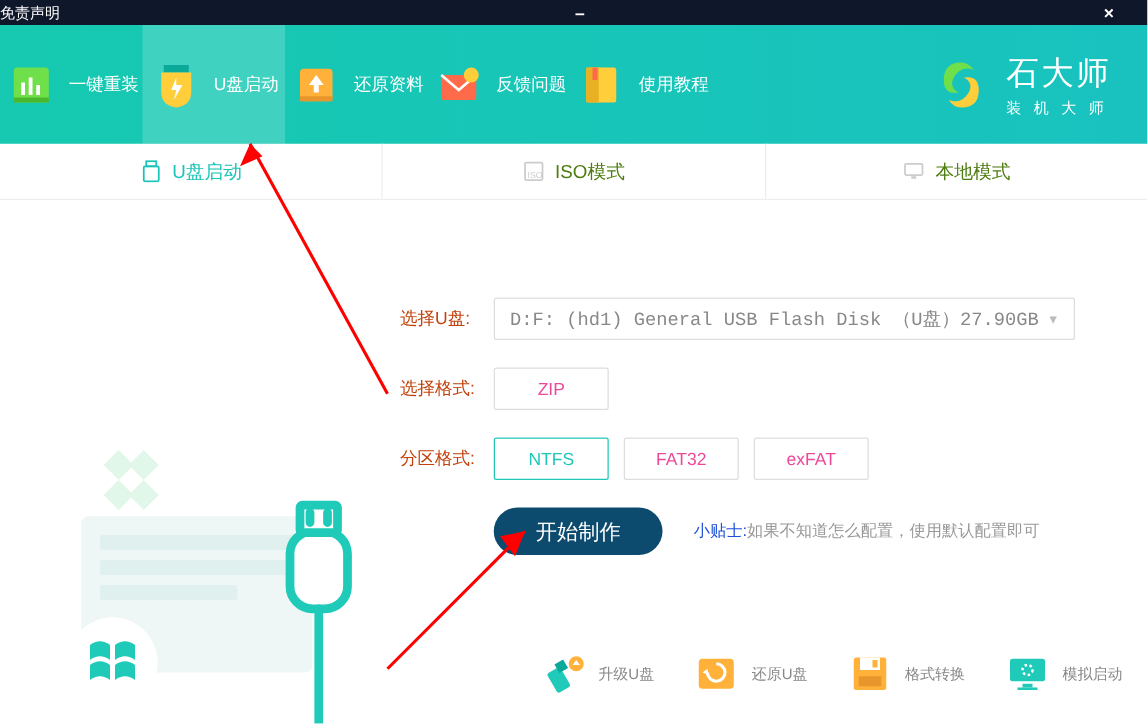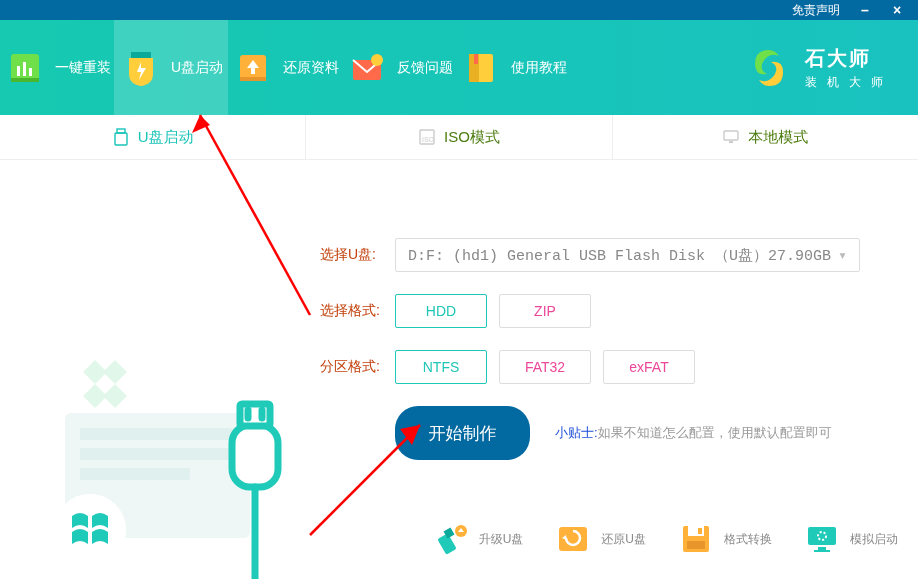--- a/index.html
+++ b/index.html
@@ -1,48 +1,48 @@
 <!DOCTYPE html>
 <html><head>
 <meta charset="utf-8">
 <style>
 *{margin:0;padding:0;box-sizing:border-box;font-family:"Microsoft YaHei",Arial,sans-serif}
 body{width:918px;height:579px;overflow:hidden;position:relative;background:#fff}
-.titlebar{height:20px;background:#0369a1;display:flex;justify-content:flex-end;align-items:center;padding-right:14px;gap:18px}
+.titlebar{height:20px;background:#0f172a;display:flex;justify-content:space-between;align-items:center;padding-right:24px;gap:18px}
 .titlebar span{color:#fff;font-size:12px;cursor:pointer}
 .titlebar .win-btn{color:#fff;font-size:14px;font-weight:bold;cursor:pointer;width:14px;text-align:center}
 .header{height:95px;background:linear-gradient(to right,#16c9b0,#19c2bf);display:flex}
 .nav{display:flex}
 .nav-item{width:114px;display:flex;flex-direction:row;align-items:center;justify-content:center;gap:8px;cursor:pointer;position:relative}
 .nav-item.active{background:rgba(255,255,255,0.18)}
 .nav-item .icon-box{width:44px;height:44px;display:flex;align-items:center;justify-content:center}
 .nav-item .label{color:#fff;font-size:14px}
 .brand{margin-left:auto;display:flex;align-items:center;padding-right:25px;gap:12px}
 .brand-logo{width:48px;height:48px;position:relative}
 .brand-text{color:#fff}
-.brand-text .t1{font-size:20px;font-weight:bold;letter-spacing:2px}
+.brand-text .t1{font-size:26px;font-weight:normal;letter-spacing:2px}
 .brand-text .t2{font-size:12px;letter-spacing:10px;margin-top:2px}
 .subtabs{height:45px;display:flex;border-bottom:1px solid #eee}
 .subtab{flex:1;display:flex;align-items:center;justify-content:center;gap:8px;font-size:15px;cursor:pointer;color:#4d7c0f;border-right:1px solid #eee}
 .subtab:last-child{border-right:none}
 .subtab.active{color:#18c4b8}
 .subtab .st-icon{width:18px;height:18px}
 .content{display:flex;height:419px}
 .illustration{width:310px;position:relative;overflow:hidden}
 .main{flex:1;padding:30px 40px 0 10px}
 .row{display:flex;align-items:center;margin-bottom:22px}
 .row-label{width:75px;font-size:14px;color:#c2410c;text-align:left}
 .select-box{flex:1;max-width:465px;height:34px;border:1px solid #ddd;border-radius:2px;display:flex;align-items:center;padding:0 12px;cursor:pointer;position:relative}
 .select-box span{font-size:15px;color:#888;font-family:Liberation Mono, monospace}
 .select-box .arrow{margin-left:auto;color:#bbb}
 .opts{display:flex;gap:12px}
 .opt{width:92px;height:34px;border:1px solid #ddd;border-radius:2px;display:flex;align-items:center;justify-content:center;font-size:14px;color:#ec4899;cursor:pointer}
 .opt.selected{border-color:#1fc7b6;color:#1fc7b6}
 .action-row{display:flex;align-items:center;margin-top:10px;margin-left:75px;gap:25px}
-.start-btn{width:135px;height:54px;background:#0369a1;color:#fff;border:none;border-radius:23px;font-size:17px;cursor:pointer}
+.start-btn{width:135px;height:38px;background:#0c4a6e;color:#fff;border:none;border-radius:23px;font-size:17px;cursor:pointer}
 .tip{font-size:13px}
 .tip .tl{color:#1d4ed8}
 .tip .tc{color:#999}
 .tools{position:absolute;bottom:20px;right:20px;display:flex;gap:30px}
 .tool{display:flex;flex-direction:row;align-items:center;gap:8px;cursor:pointer}
 .tool .ti{width:40px;height:40px;display:flex;align-items:center;justify-content:center}
 .tool .tl{font-size:12px;color:#888}
 .red-arrow{position:absolute;pointer-events:none;z-index:50}
 </style>
 </head>
@@ -191,21 +191,20 @@
       <div class="row-label">选择U盘:</div>
       <div class="select-box">
         <span>D:F: (hd1) General USB Flash Disk （U盘）27.90GB</span>
         <span class="arrow">▾</span>
       </div>
     </div>
 
     <div class="row">
       <div class="row-label">选择格式:</div>
       <div class="opts">
-        <div class="opt selected">HDD</div>
         <div class="opt">ZIP</div>
       </div>
     </div>
 
     <div class="row">
       <div class="row-label">分区格式:</div>
       <div class="opts">
         <div class="opt selected">NTFS</div>
         <div class="opt">FAT32</div>
         <div class="opt">exFAT</div>

